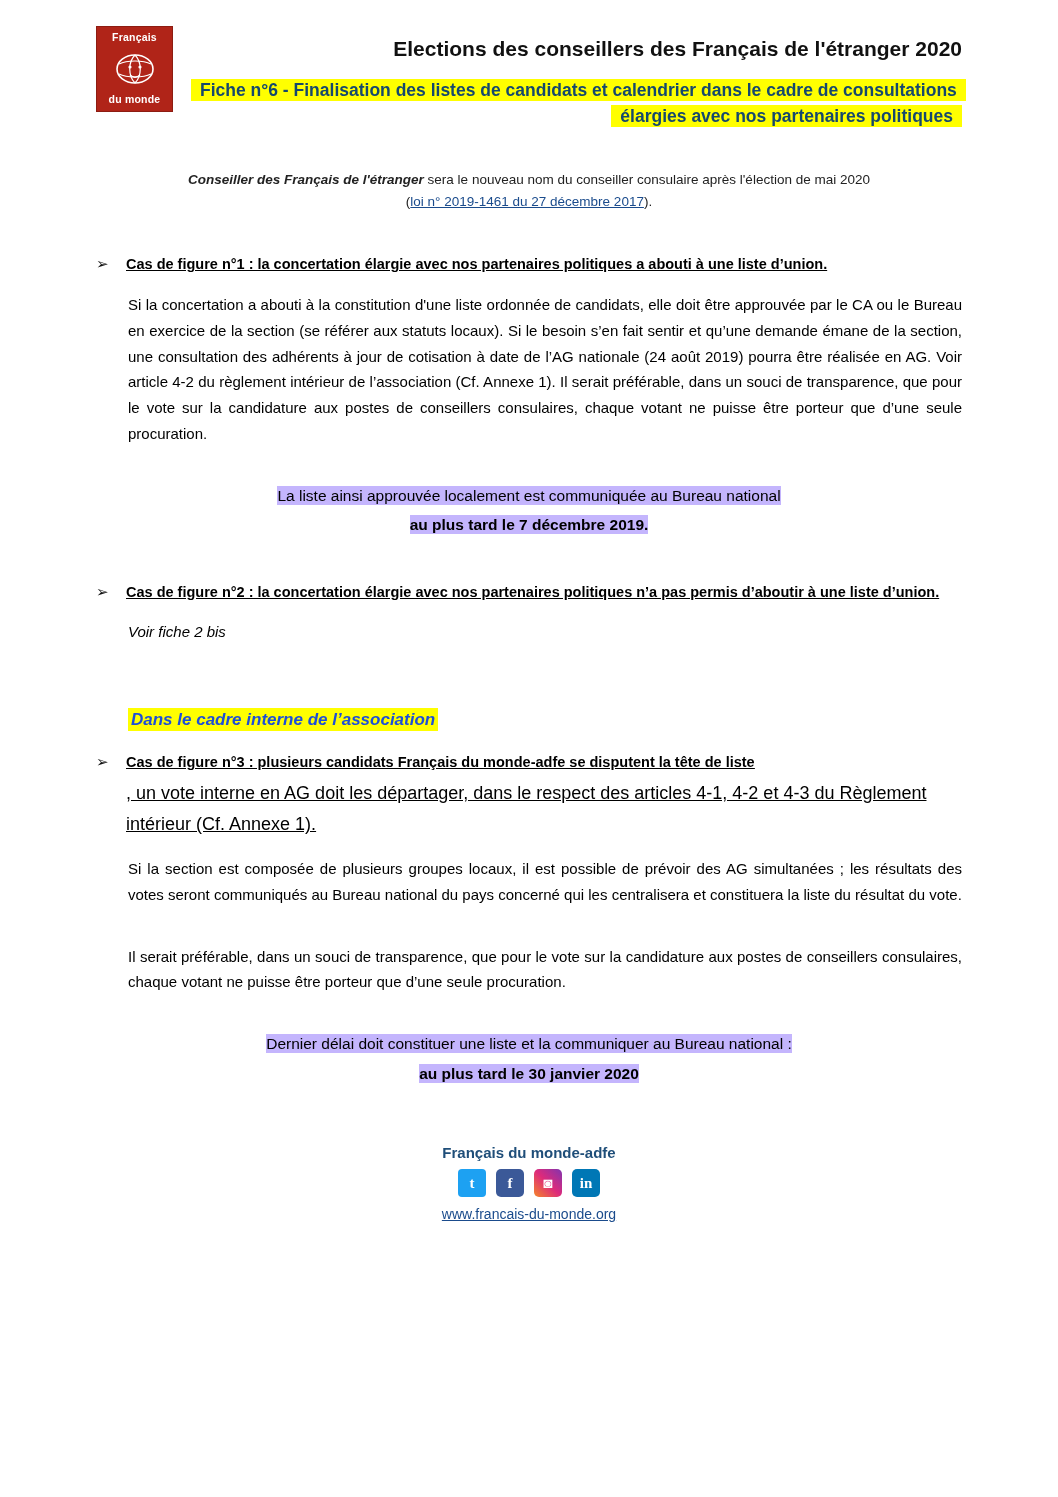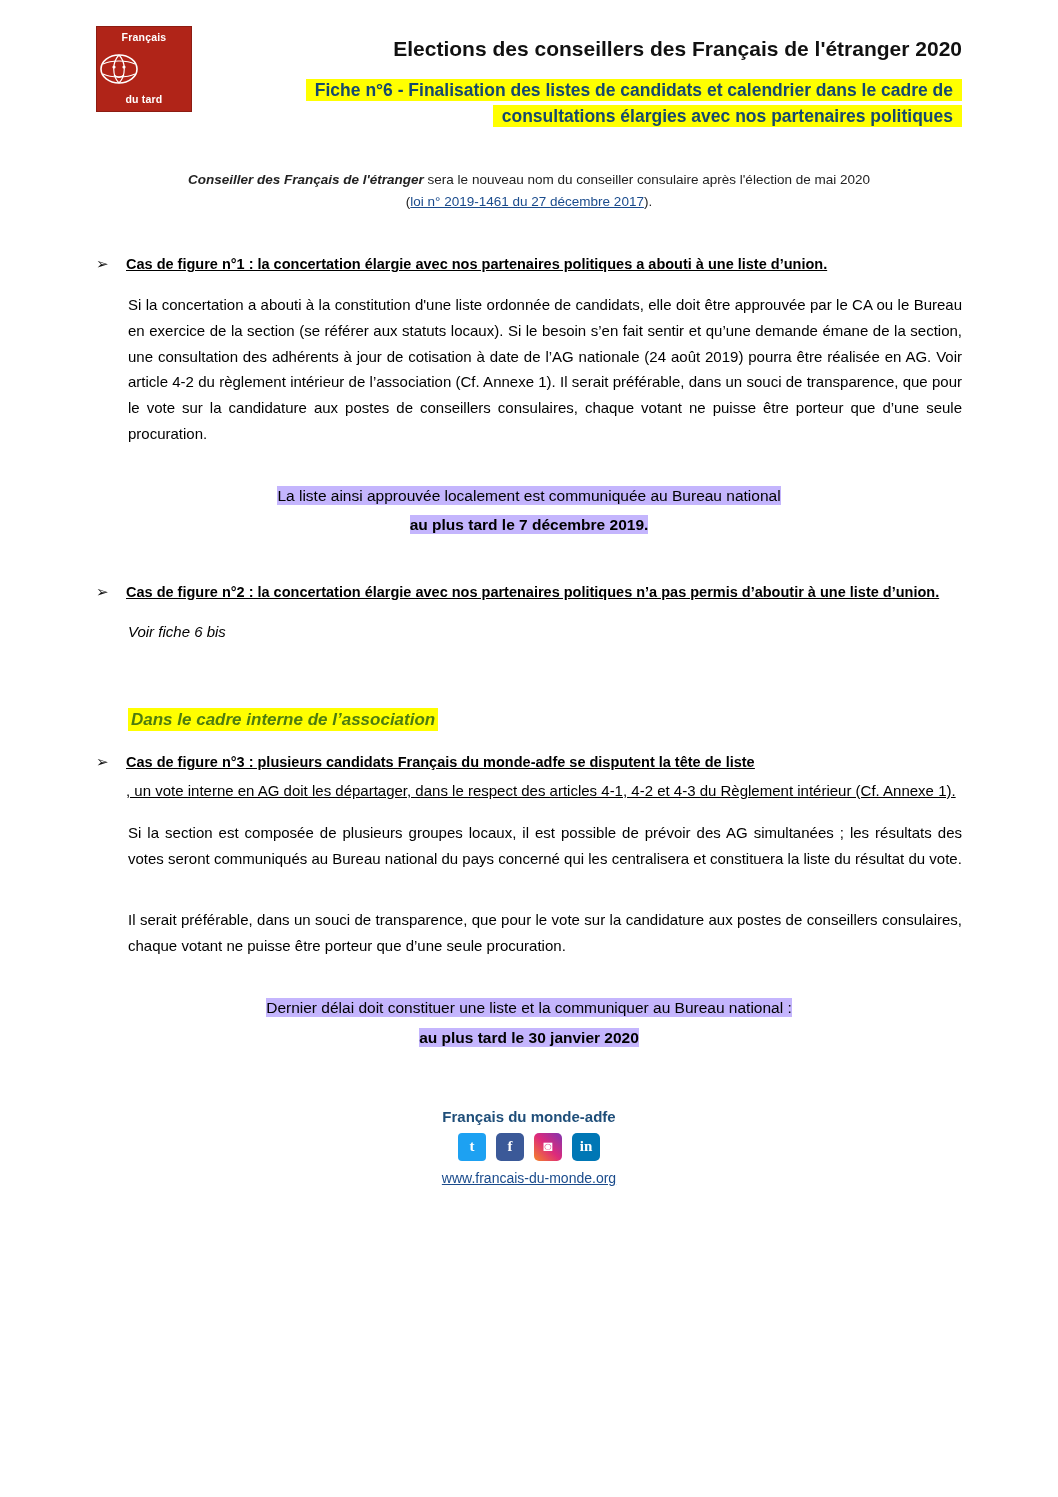--- a/index.html
+++ b/index.html
@@ -21,27 +21,28 @@
     padding: 26px 96px 10px 96px;
     position: relative;
   }
   
   .header {
     display: flex;
     align-items: flex-start;
     gap: 18px;
   }
   .logo {
-    width: 96px;
+    width: 77px;
     height: 86px;
     background: #b02418;
     color: #ffffff;
     flex: 0 0 auto;
     display: flex;
     flex-direction: column;
+    align-items: center;
     justify-content: space-between;
     padding: 5px 2px;
     box-sizing: border-box;
     border: 1px solid #8d1c12;
   }
   .logo-top, .logo-bottom {
     font-size: 10.5px;
     font-weight: bold;
     letter-spacing: .2px;
     line-height: 1.1;
@@ -147,27 +148,27 @@
   }
   .hl-cyan.b { font-weight: bold; }
   .section-banner {
     margin-top: 70px;
     margin-left: 32px;
   }
   .section-banner span {
     font-size: 17px;
     font-style: italic;
     font-weight: bold;
-    color: #4d7c0f;
+    color: #1d4ed8;
     background: #ffff00;
     padding: 2px 3px;
   }
   .case.tight { margin-top: 22px; }
   .case3-rest {
-    font-size: 15px;
+    font-size: 18px;
     line-height: 1.72;
     font-weight: normal;
     text-decoration: none;
     display: block;
     margin-top: 4px;
   }
   .voir {
     margin: 20px 0 0 32px;
     font-size: 15px;
     font-style: italic;
@@ -225,21 +226,21 @@
           <ellipse cx="20" cy="17" rx="18" ry="14" fill="none" stroke="#ffffff" stroke-width="1.6"></ellipse>
           <path d="M4 12 C12 8, 28 8, 36 12" fill="none" stroke="#ffffff" stroke-width="1.2"></path>
           <path d="M4 22 C12 26, 28 26, 36 22" fill="none" stroke="#ffffff" stroke-width="1.2"></path>
           <path d="M20 3 C13 10, 13 24, 20 31" fill="none" stroke="#ffffff" stroke-width="1.2"></path>
           <path d="M20 3 C27 10, 27 24, 20 31" fill="none" stroke="#ffffff" stroke-width="1.2"></path>
           <circle cx="15" cy="15" r="1.6" fill="#ffffff"></circle>
           <circle cx="25" cy="15" r="1.6" fill="#ffffff"></circle>
           <path d="M15 23 C18 26, 22 26, 25 23" fill="none" stroke="#ffffff" stroke-width="1.4"></path>
         </svg>
       </div>
-      <div class="logo-bottom">du tard</div>
+      <div class="logo-bottom">du monde</div>
     </div>
     <div class="header-text">
       <div class="doc-title">Elections des conseillers des Français de l'étranger 2020</div>
       <div class="subtitle-wrap">
         <span class="subtitle">Fiche n°6 - Finalisation des listes de candidats et calendrier dans le cadre de consultations élargies avec nos partenaires politiques</span>
       </div>
     </div>
   </div>
 
   <div class="intro">
@@ -259,21 +260,21 @@
   <div class="body-block">Si la concertation a abouti à la constitution d'une liste ordonnée de candidats, elle doit être approuvée par le CA ou le Bureau en exercice de la section (se référer aux statuts locaux).  Si le besoin s’en fait sentir et qu’une demande émane de la section, une consultation des adhérents à jour de cotisation à date de l’AG nationale (24 août 2019) pourra être réalisée en AG. Voir article 4-2 du règlement intérieur de l’association (Cf. Annexe 1). Il serait préférable, dans un souci de transparence, que pour le vote sur la candidature aux postes de conseillers consulaires, chaque votant ne puisse être porteur que d’une seule procuration.</div>
   <div class="callout">
     <div><span class="hl-cyan">La liste ainsi approuvée localement est communiquée au Bureau national</span></div>
     <div><span class="hl-cyan b">au plus tard le 7 décembre 2019.</span></div>
   </div>
 
   <div class="case">
     <div class="bullet">➢</div>
     <div class="case-head">Cas de figure n°2 : la concertation élargie avec nos partenaires politiques n’a pas permis d’aboutir à une liste d’union.</div>
   </div>
-  <div class="voir">Voir fiche 6 bis</div>
+  <div class="voir">Voir fiche 2 bis</div>
 
   <div class="section-banner">
     <span>Dans le cadre interne de l’association</span>
   </div>
 
   <div class="case tight">
     <div class="bullet">➢</div>
     <div class="case-head">
       <span class="plain">Cas de figure n°3 : plusieurs candidats Français du monde-adfe se disputent la tête de liste</span>
       <span class="case3-rest">, un vote interne en AG doit les départager, dans le respect des articles 4-1, 4-2 et 4-3 du Règlement intérieur (Cf. Annexe 1).</span>

